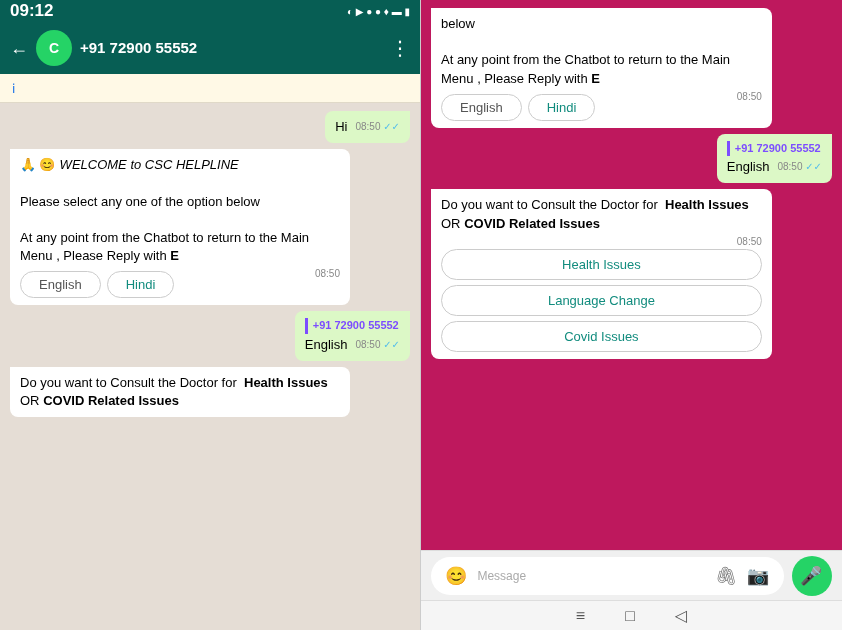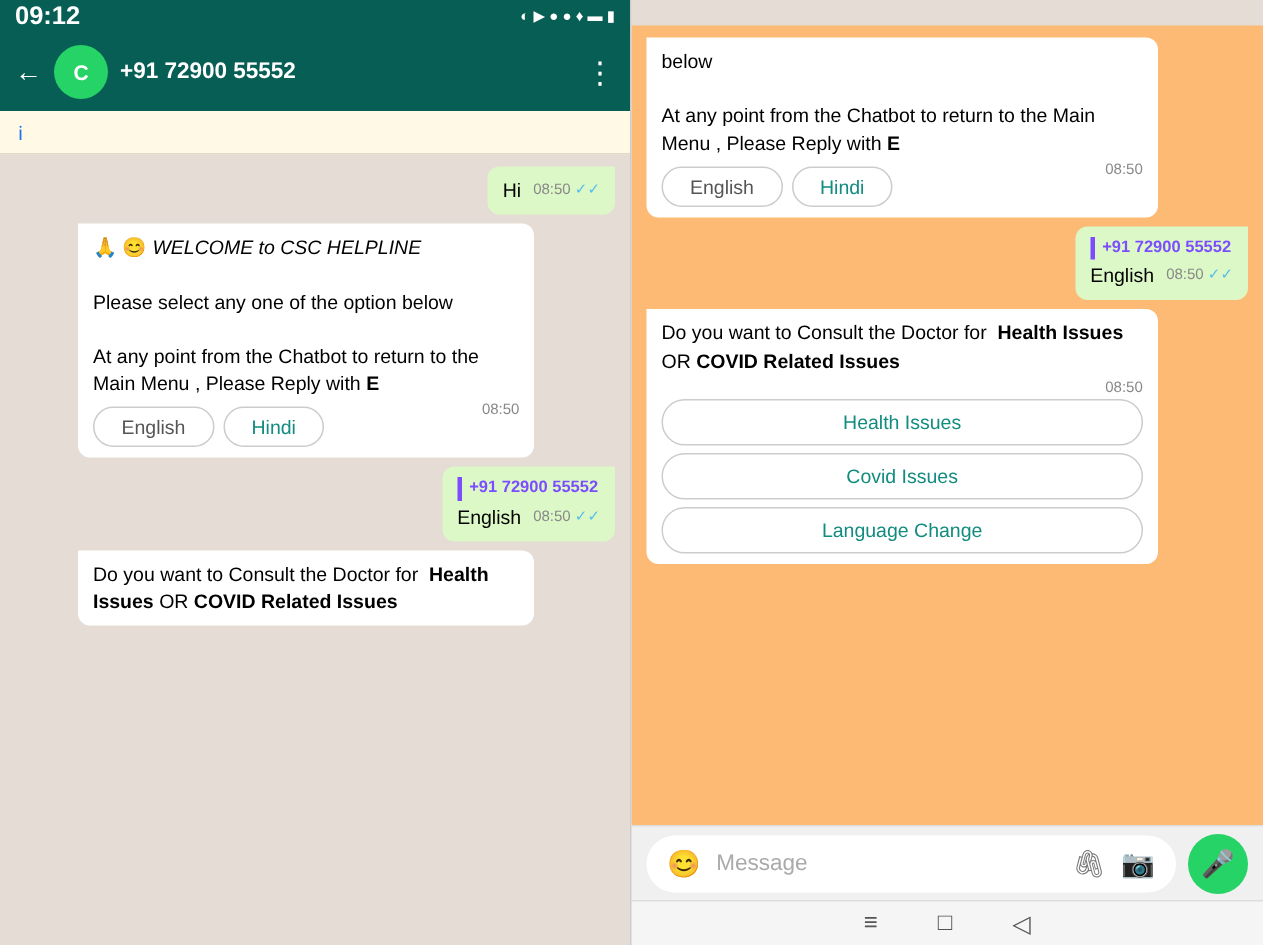--- a/index.html
+++ b/index.html
@@ -93,21 +93,20 @@
     .info-icon { color: #1a73e8; font-size: 13px; }
 
     
     .chat-body {
       flex: 1;
       overflow-y: auto;
       padding: 8px 10px;
       display: flex;
       flex-direction: column;
       gap: 6px;
-      margin-left: 42px;
     }
 
     
     .msg-bubble {
       max-width: 85%;
       border-radius: 8px;
       padding: 7px 10px;
       font-size: 13px;
       line-height: 1.4;
       position: relative;
@@ -194,21 +193,21 @@
       border-radius: 25px;
       padding: 8px 14px;
       font-size: 14px;
       color: #aaa;
       border: none;
       outline: none;
       display: flex;
       align-items: center;
       gap: 10px;
     }
-    .input-text { flex: 1; color: #aaa; font-size: 15px; }
+    .input-text { flex: 1; color: #aaa; font-size: 12px; }
     .input-icon { color: #777; font-size: 18px; cursor: pointer; }
     .mic-btn {
       width: 40px;
       height: 40px;
       background: #25d366;
       border-radius: 50%;
       display: flex;
       align-items: center;
       justify-content: center;
       cursor: pointer;
@@ -230,22 +229,21 @@
     .nav-btn { font-size: 16px; color: #555; cursor: pointer; }
 
     
     .right-chat-body {
       flex: 1;
       overflow-y: auto;
       padding: 8px 10px;
       display: flex;
       flex-direction: column;
       gap: 6px;
-      background: #fdba74;
-      margin-top: 17px;
+      background: #be185d;
     }
   </style>
 </head>
 <body>
 
 <div class="left-panel">
 
   <div class="status-bar">
     <span class="time">09:12</span>
     <span class="icons">◐ ▶ ● ● ♦ ▬ ▮</span>
@@ -322,22 +320,22 @@
       <span>English</span>
       <span class="msg-time">08:50 <span class="msg-ticks">✓✓</span></span>
     </div>
 
     <div class="msg-bubble msg-incoming">
       <div>
         Do you want to Consult the Doctor for &nbsp;<strong>Health Issues</strong> OR <strong>COVID Related Issues</strong>
       </div>
       <div class="msg-time">08:50</div>
       <button class="quick-reply-standalone">Health Issues</button>
+      <button class="quick-reply-standalone">Language Change</button>
       <button class="quick-reply-standalone">Covid Issues</button>
-      <button class="quick-reply-standalone">Language Change</button>
     </div>
 
   </div>
 
   <div class="input-bar">
     <div class="input-field">
       <span class="input-icon">😊</span>
       <span class="input-text">Message</span>
       <span class="input-icon">🖇</span>
       <span class="input-icon">📷</span>

